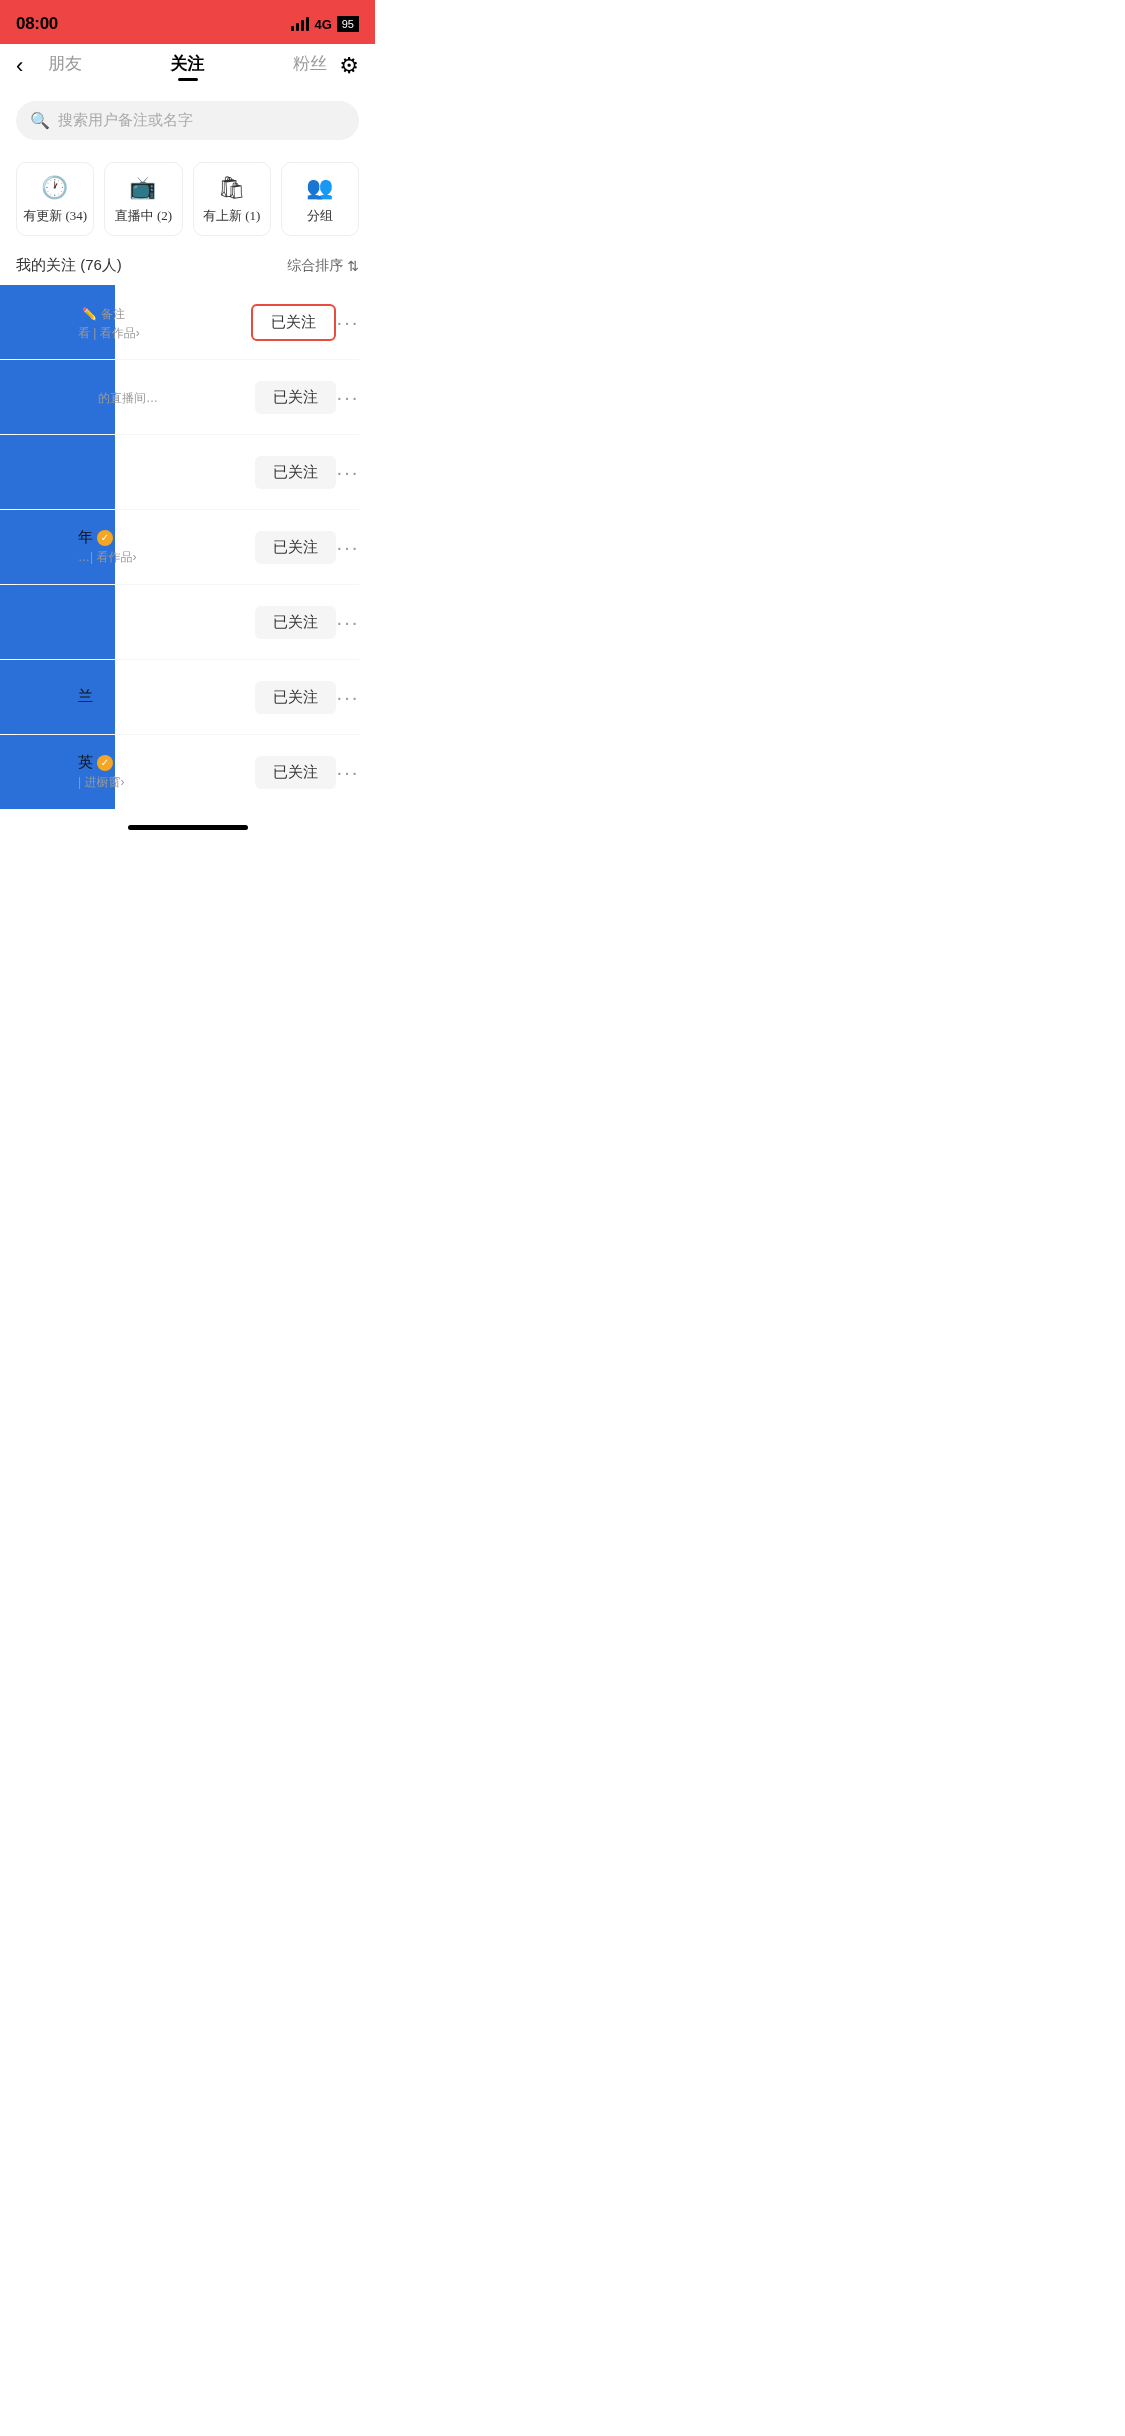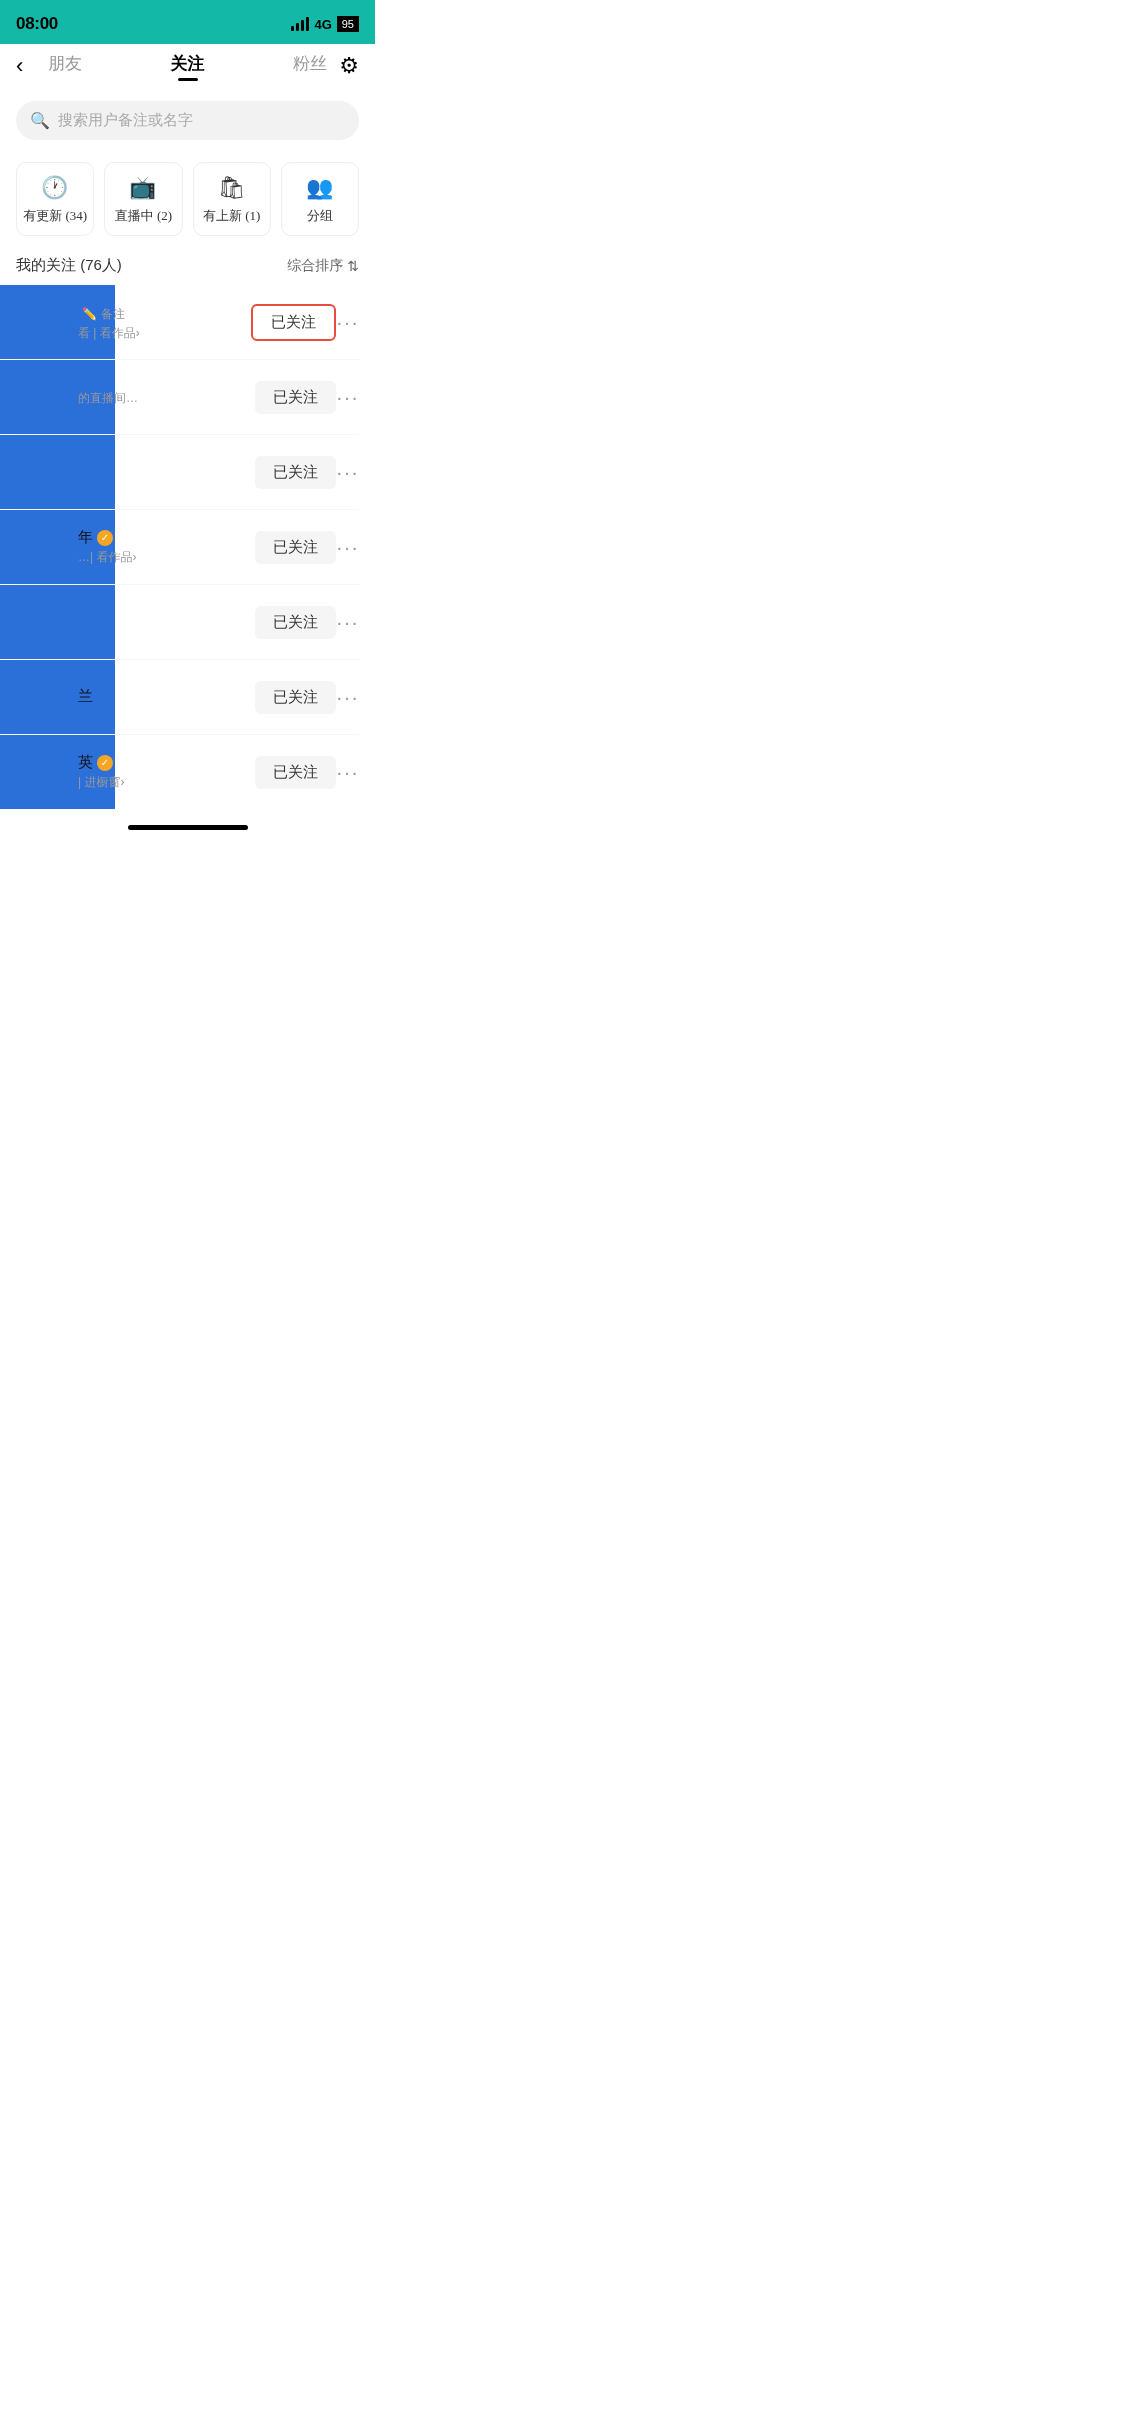--- a/index.html
+++ b/index.html
@@ -11,21 +11,21 @@
       min-height: 812px;
       overflow-x: hidden;
     }
 
     
     .status-bar {
       display: flex;
       justify-content: space-between;
       align-items: center;
       padding: 14px 16px 10px;
-      background: #14b8a6;
+      background: #ef4444;
     }
     .status-time {
       font-size: 17px;
       font-weight: 600;
       letter-spacing: -0.3px;
     }
     .status-icons {
       display: flex;
       align-items: center;
       gap: 5px;
@@ -381,21 +381,21 @@
       <div class="action-row">
         <button class="follow-btn highlighted">已关注</button>
         <span class="more-btn">···</span>
       </div>
     </div>
   </div>
   <div class="divider"></div>
 
   <div class="user-item-wrapper">
     <div class="blue-overlay"></div>
-    <div class="user-item" style="position:relative; z-index:1;">
+    <div class="user-item" style="position:relative; z-index:1;margin-left:20px;">
       <div class="user-avatar">
         <div class="user-avatar-blue"></div>
       </div>
       <div class="user-info">
         <div class="user-name-row">
           <span class="user-name"></span>
         </div>
         <div class="user-meta">的直播间…</div>
       </div>
       <div class="action-row">

